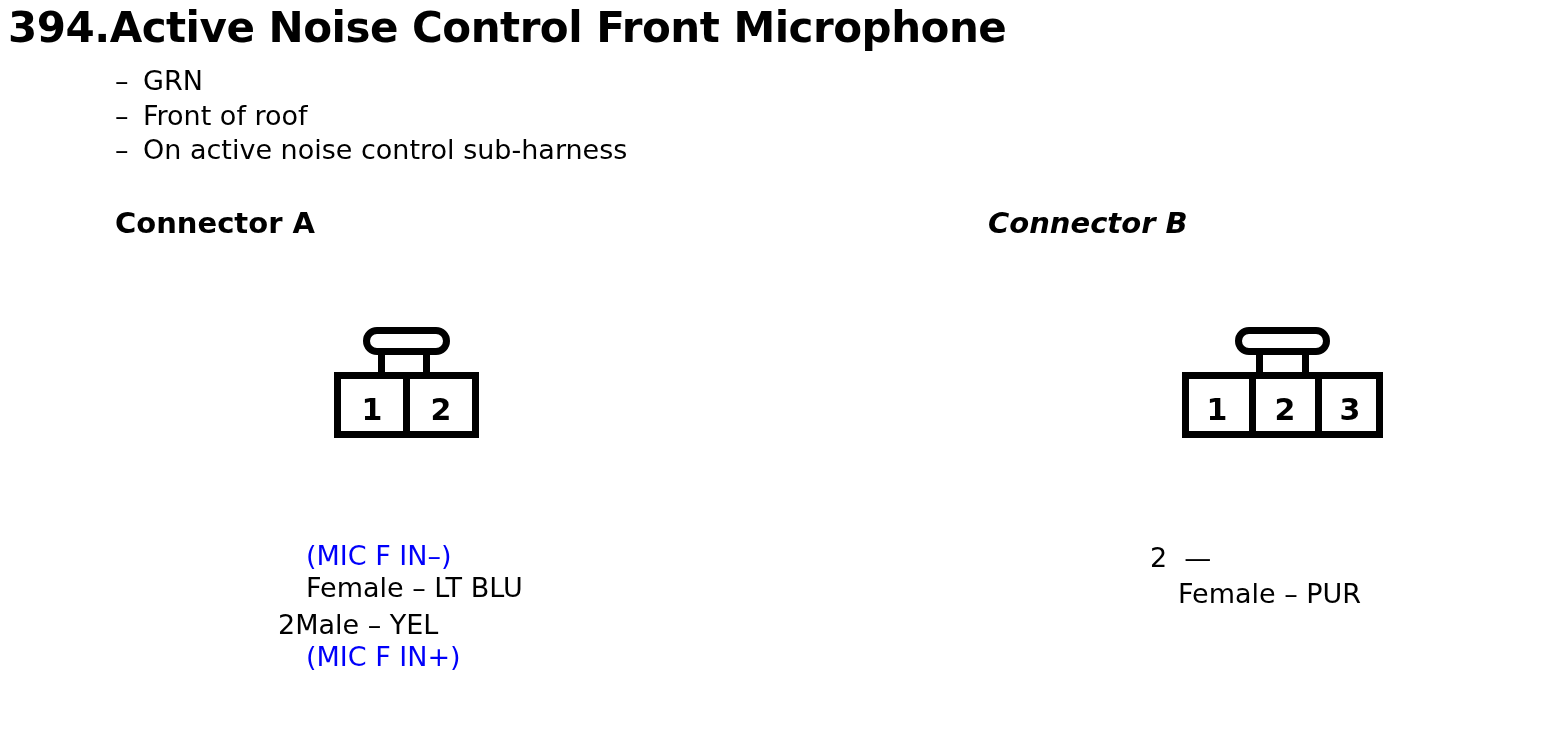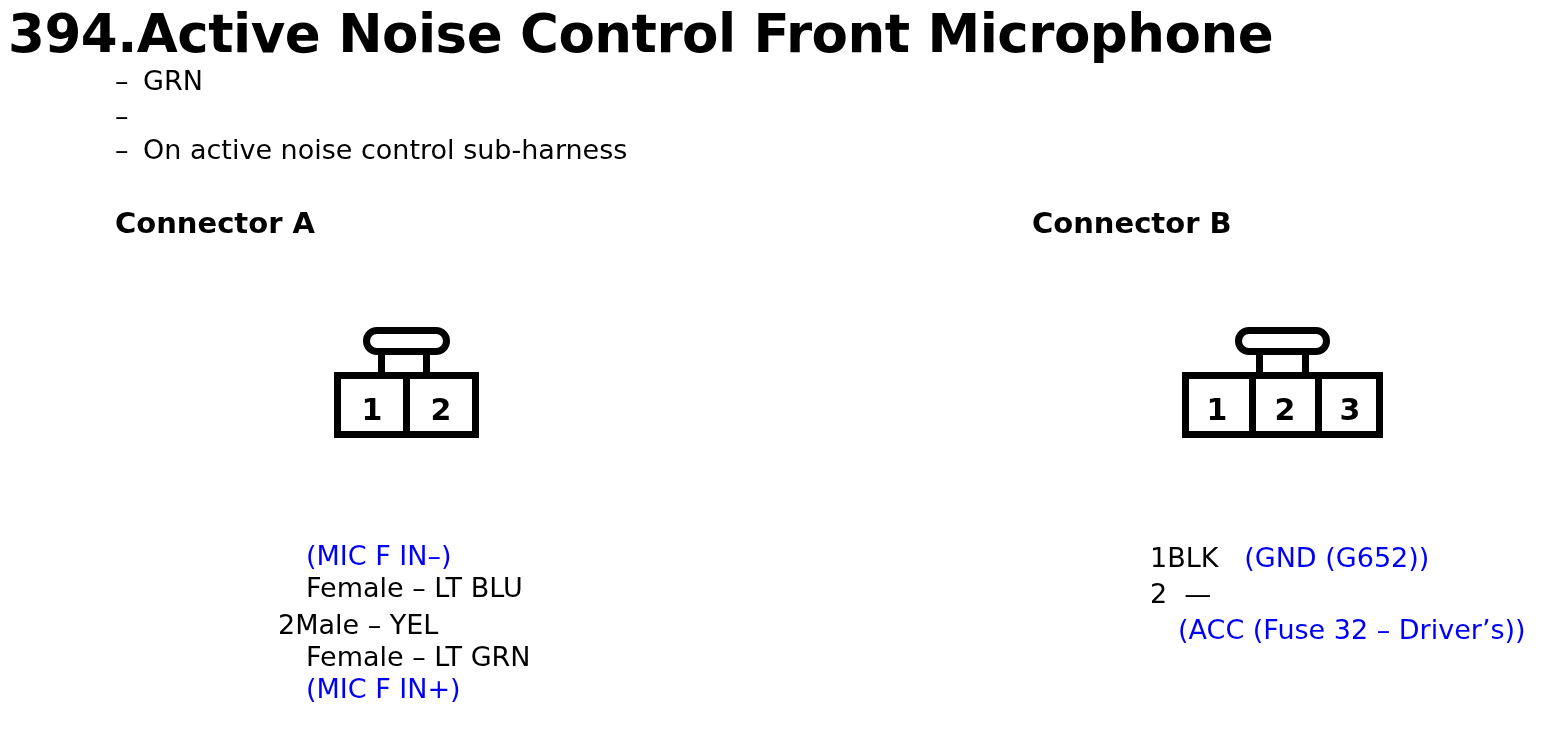--- a/index.html
+++ b/index.html
@@ -9,21 +9,21 @@
     color: #000000;
     font-family: "DejaVu Sans", "Liberation Sans", sans-serif;
     position: relative;
     overflow: hidden;
   }
 
   .title {
     position: absolute;
     left: 8px; top: 3px;
     margin: 0;
-    font-size: 53px;
+    font-size: 42px;
     font-weight: 700;
     letter-spacing: -0.5px;
     white-space: nowrap;
   }
 
   .notes {
     position: absolute;
     left: 115px; top: 64px;
     margin: 0; padding: 0;
     list-style: none;
@@ -35,21 +35,21 @@
   .connector-heading {
     position: absolute;
     top: 206px;
     margin: 0;
     font-size: 29px;
     font-weight: 700;
     white-space: nowrap;
     text-align: center;
   }
   #heading-a { left: 115px; }
-  #heading-b { left: 1032px; }
+  #heading-b { left: 988px; font-style: italic; }
 
   .pinout { position: absolute; top: 324px; }
   #pinout-a { left: 330px; }
   #pinout-b { left: 1180px; }
 
   .pinout .stroke { stroke: #000; stroke-width: 7; fill: none; }
   .pinout .filled { stroke: #000; stroke-width: 7; fill: #fff; }
   .pinout text {
     font-family: "DejaVu Sans", "Liberation Sans", sans-serif;
     font-size: 30px;
@@ -71,20 +71,21 @@
 
 <h1 class="title">394.Active Noise Control Front Microphone</h1>
 
 <ul class="notes" id="notes">
     <li>
       <span class="dash">–</span>
       <span>GRN</span>
     </li>
     <li>
       <span class="dash">–</span>
+      <span>Front of roof</span>
     </li>
     <li>
       <span class="dash">–</span>
       <span>On active noise control sub-harness</span>
     </li>
   </ul>
 
 <h2 class="connector-heading" id="heading-a">Connector A</h2>
 <h2 class="connector-heading" id="heading-b">Connector B</h2>
 
@@ -107,27 +108,23 @@
   <text x="170" y="96">3</text>
 </svg>
 
 <div class="pin-list" id="pins-a">
     <div class="pin">
       <div class="pin-line cont"><span class="blue">(MIC F IN–)</span></div>
       <div class="pin-line cont"><span class="">Female – LT BLU</span></div>
     </div>
     <div class="pin">
       <div class="pin-line"><span>2</span><span class="">Male – YEL</span></div>
-      <div class="pin-line cont"><span class="">Female – LT GRN</span></div>
       <div class="pin-line cont"><span class="blue">(MIC F IN+)</span></div>
     </div>
   </div>
 <div class="pin-list" id="pins-b">
     <div class="pin">
-      <div class="pin-line"><span>1</span><span class="">BLK</span><span class="blue">   (GND (G652))</span></div>
-    </div>
-    <div class="pin">
       <div class="pin-line"><span>2</span><span class="">  —</span></div>
     </div>
     <div class="pin">
-      <div class="pin-line cont"><span class="blue">(ACC (Fuse 32 – Driver’s))</span></div>
+      <div class="pin-line cont"><span class="">Female – PUR</span></div>
     </div>
   </div>
 
 </body></html>

